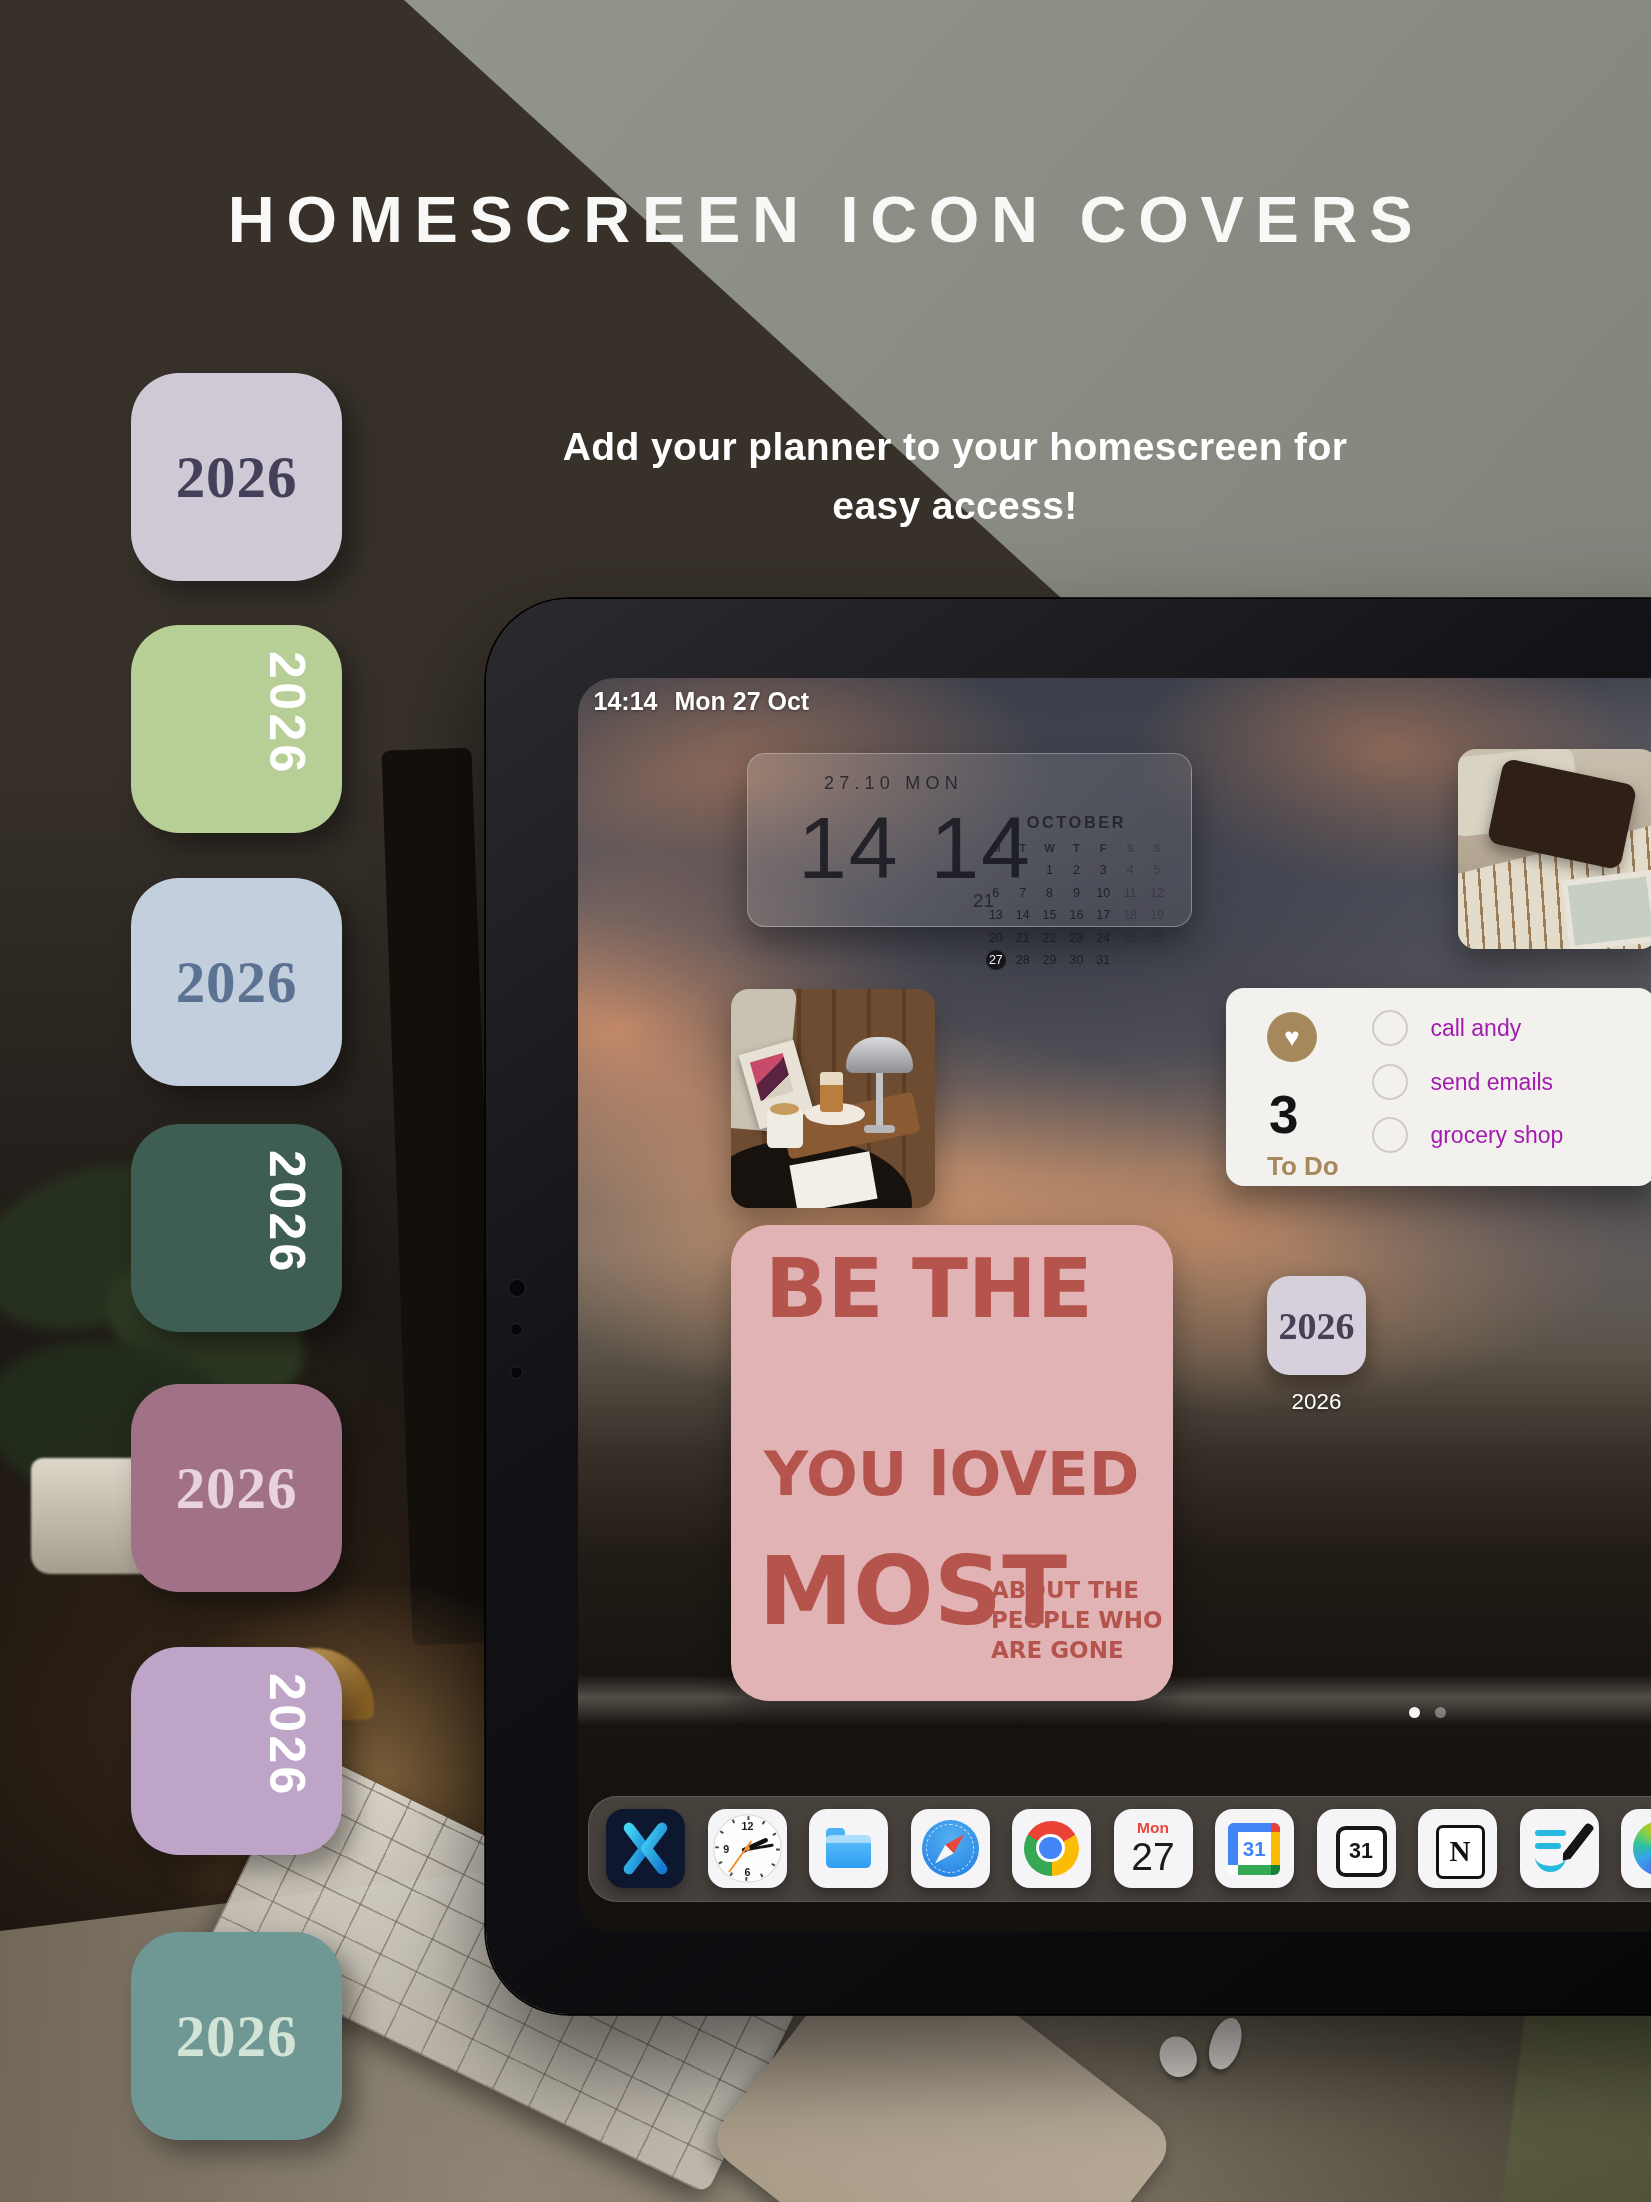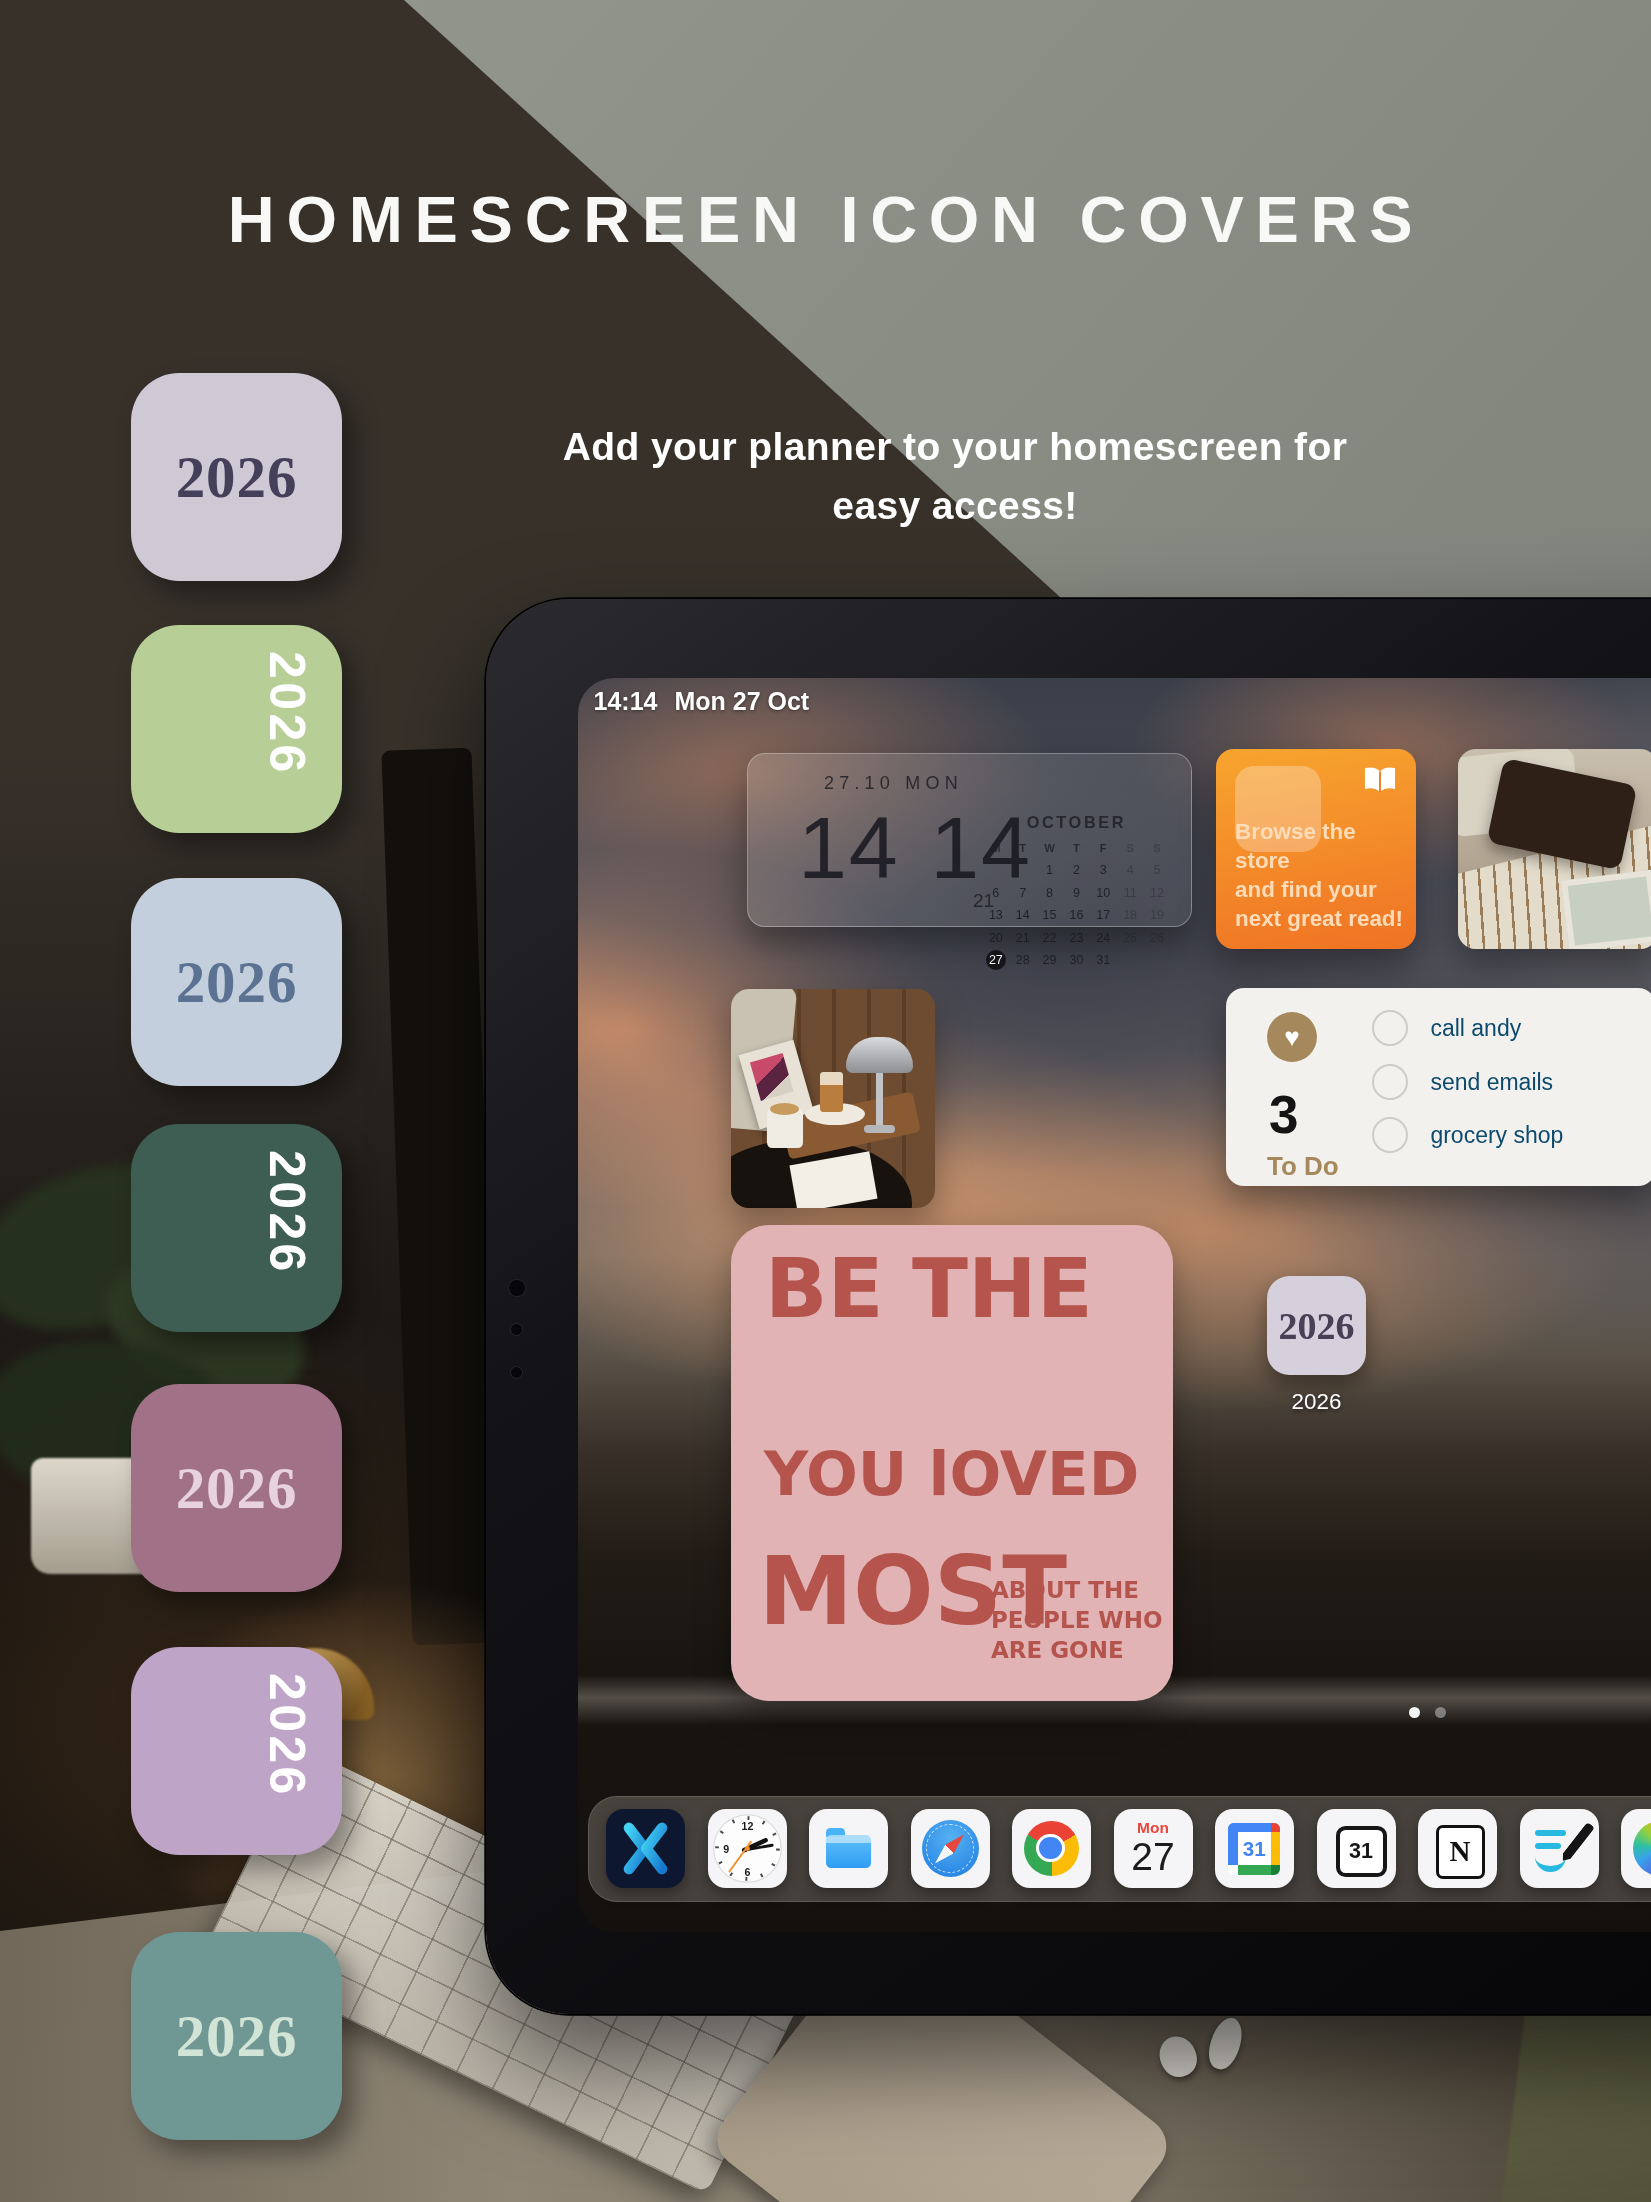--- a/index.html
+++ b/index.html
@@ -161,21 +161,21 @@
 
   
   .w-todo{left:648px;top:310px;width:430px;height:198px;background:#f3f1ee;}
   .w-todo .heart{position:absolute;left:41px;top:24px;width:50px;height:50px;border-radius:50%;
     background:#a5895c;display:flex;align-items:center;justify-content:center;
     color:#fff;font-size:26px;line-height:1;}
   .w-todo .count{position:absolute;left:43px;top:96px;font-size:53px;font-weight:800;color:#141414;}
   .w-todo .tlabel{position:absolute;left:41px;top:163px;font-size:26px;font-weight:700;color:#a5895c;}
   .todo-item{position:absolute;left:146px;display:flex;align-items:center;gap:22.4px;}
   .todo-item .circle{width:36px;height:36px;border-radius:50%;border:2.6px solid #cfccc7;box-sizing:border-box;background:transparent;}
-  .todo-item .itxt{font-size:23px;color:#0c4a6e;font-weight:500;}
+  .todo-item .itxt{font-size:23px;color:#a21caf;font-weight:500;}
   .todo-item.t0{top:22.4px;} .todo-item.t1{top:76px;} .todo-item.t2{top:129px;}
 
   
   .w-quote-pink{left:153px;top:547px;width:442px;height:476px;background:#e2b3b5;border-radius:38px;}
   .w-quote-pink .ln{position:absolute;color:#b4544c;font-family:"DejaVu Sans",sans-serif;font-weight:700;}
   .w-quote-pink .ln1{left:34px;top:15.5px;font-size:82px;}
   .w-quote-pink .ln2{left:57px;top:108px;font-size:82px;}
   .w-quote-pink .ln3{left:33px;top:213px;font-size:61px;}
   .w-quote-pink .ln4{left:27.5px;top:311px;font-size:95px;}
   .w-quote-pink .sub{position:absolute;left:260px;top:351px;width:172px;color:#b4544c;
@@ -369,34 +369,20 @@
               <span class="cell">28</span>
               <span class="cell">29</span>
               <span class="cell">30</span>
               <span class="cell">31</span>
               <span class="cell dim"></span>
               <span class="cell dim"></span>
             </div>
         </div>
       </div>
 
-      <div class="widget w-books">
-        <div class="tile"></div>
-        <div class="bookicon">
-          <svg viewBox="0 0 48 40" width="38" height="32">
-              <path d="M24 8 C20 3 12 2 5 4 L5 30 C12 28 20 29 24 34 C28 29 36 28 43 30 L43 4 C36 2 28 3 24 8 Z" fill="#fff"></path>
-              <line x1="24" y1="8" x2="24" y2="34" stroke="#f28127" stroke-width="2.5"></line>
-            </svg>
-        </div>
-        <div class="btxt">
-          <div>Browse the store</div>
-          <div>and find your</div>
-          <div>next great read!</div>
-        </div>
-      </div>
 
       <div class="widget w-bed">
         <div class="bp-white"></div>
         <div class="bp-duvet"></div>
         <div class="bp-dark"></div>
         <div class="bp-photo"></div>
       </div>
 
       <div class="widget w-desk">
         <div class="dp-chair"></div>

